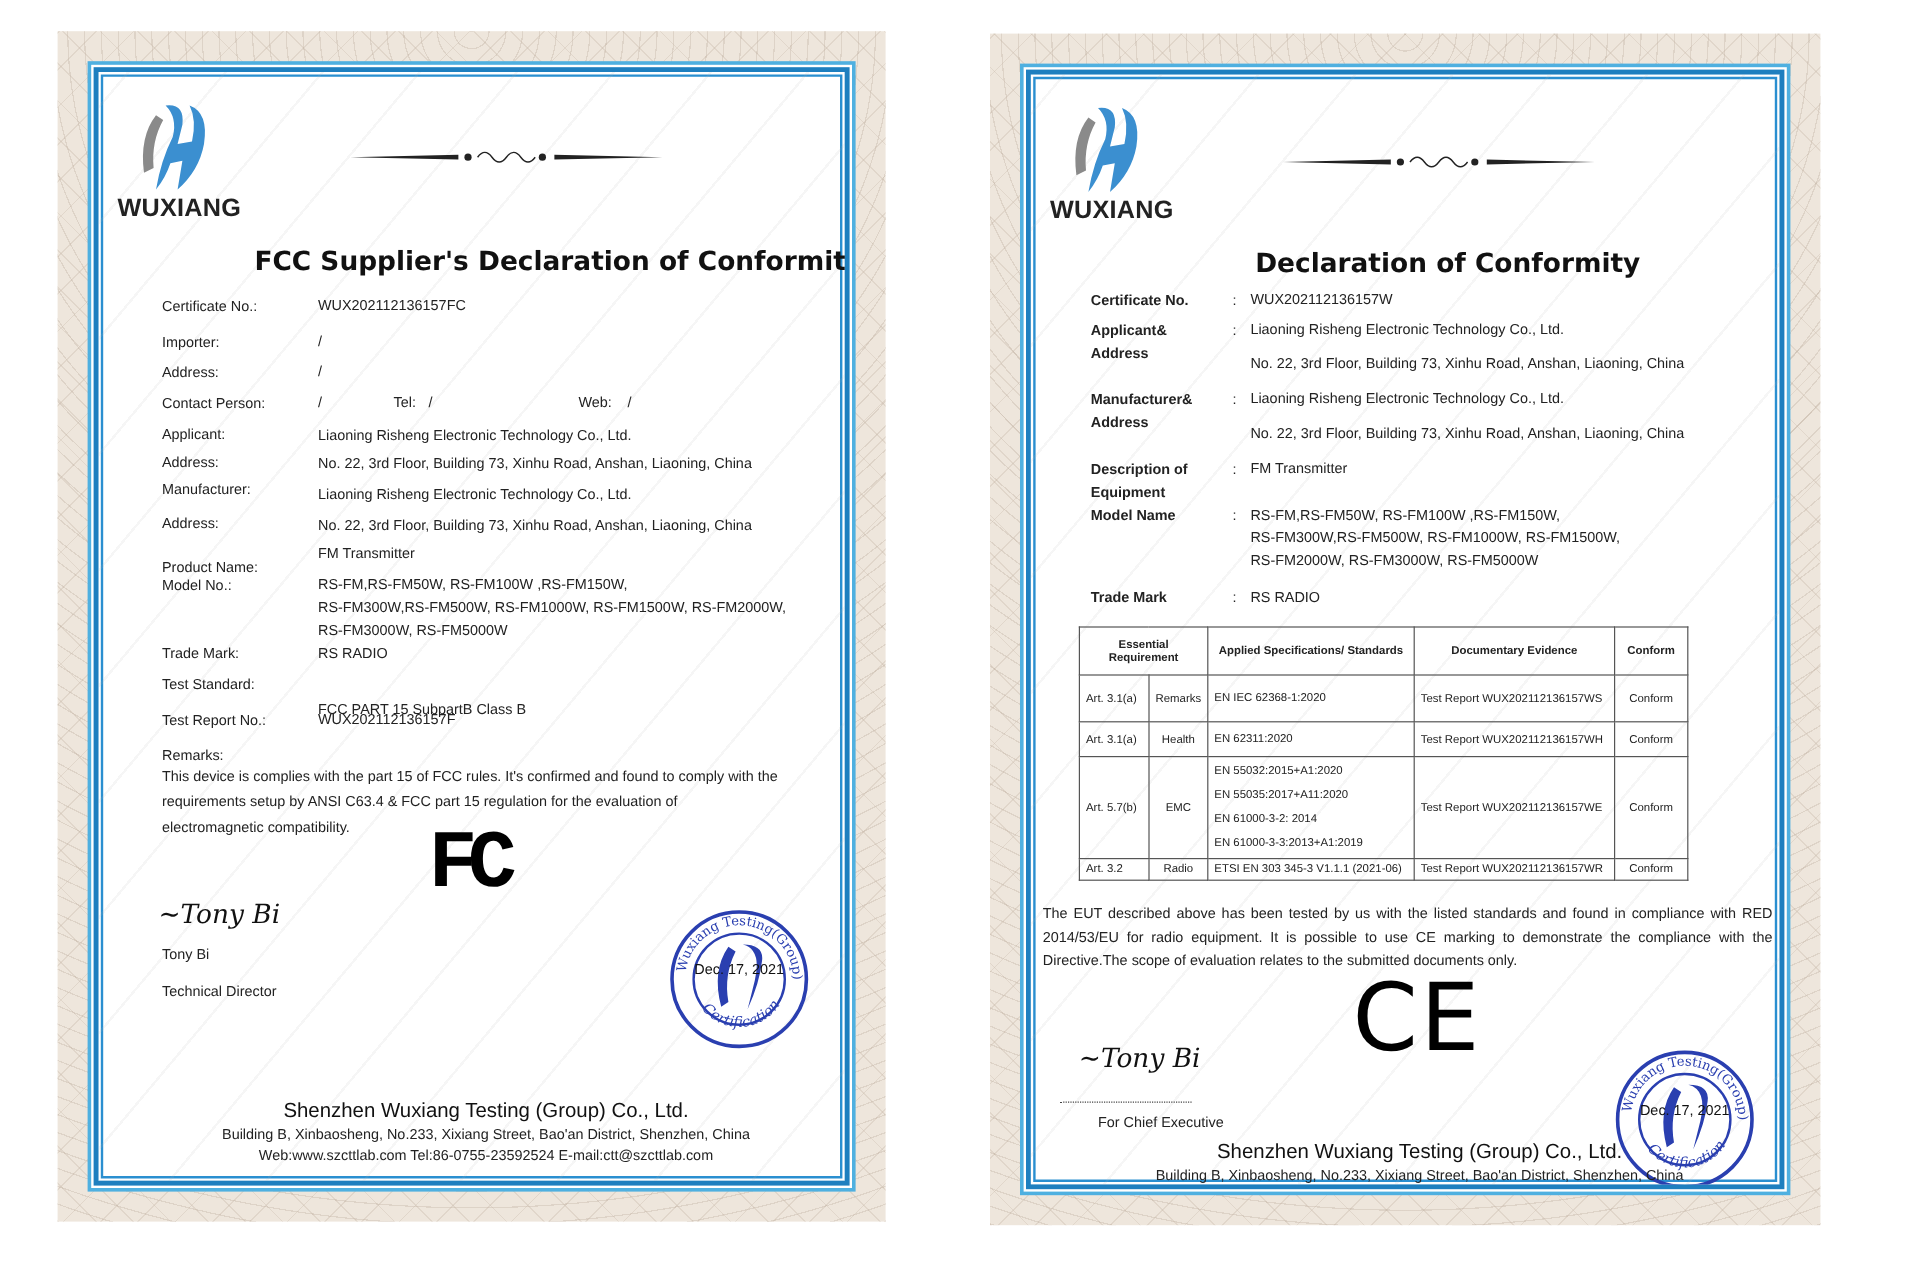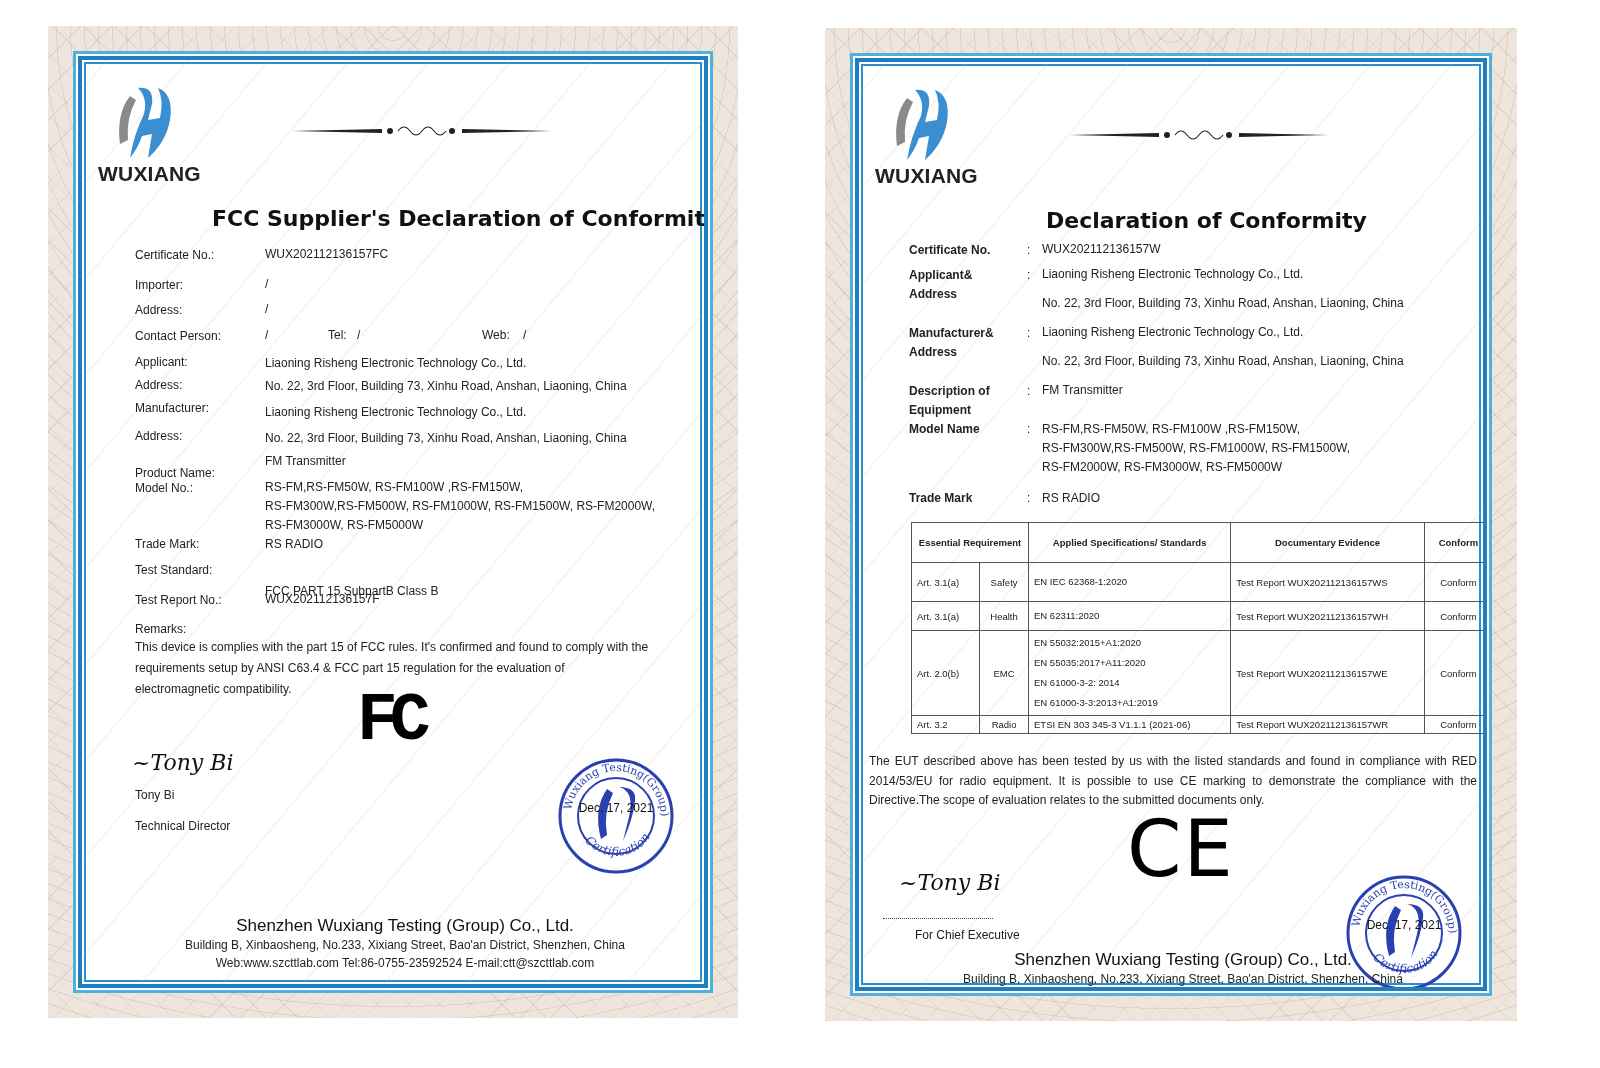--- a/index.html
+++ b/index.html
@@ -227,57 +227,57 @@
       <div class="lbl-bold" style="left:50px; top:358px;">Model Name</div>
       <div class="colon" style="left:168px; top:360px;">:</div>
       <div class="field-value" style="left:183px; top:358px;">RS-FM,RS-FM50W, RS-FM100W ,RS-FM150W,</div>
       <div class="field-value" style="left:183px; top:377px;">RS-FM300W,RS-FM500W, RS-FM1000W, RS-FM1500W,</div>
       <div class="field-value" style="left:183px; top:396px;">RS-FM2000W, RS-FM3000W, RS-FM5000W</div>
 
       <div class="lbl-bold" style="left:50px; top:427px;">Trade Mark</div>
       <div class="colon" style="left:168px; top:429px;">:</div>
       <div class="field-value" style="left:183px; top:427px;">RS RADIO</div>
 
-      <table class="req" style="left:52px; top:460px; width:582px;">
+      <table class="req" style="left:40px; top:460px; width:508px;">
         <colgroup>
           <col style="width:64px">
             <col style="width:46px">
             <col style="width:190px">
             <col style="width:182px">
             <col style="width:64px">
         </colgroup>
         <thead>
           <tr>
             <th colspan="2">Essential Requirement</th>
             <th>Applied Specifications/ Standards</th>
             <th>Documentary Evidence</th>
             <th>Conform</th>
           </tr>
         </thead>
         <tbody>
           <tr style="height:39px;">
             <td>Art. 3.1(a)</td>
-            <td class="c">Safety</td>
+            <td class="c">Remarks</td>
             <td>
                 <span class="std-line">EN IEC 62368-1:2020</span>
               </td>
             <td>Test Report WUX202112136157WS</td>
             <td class="c">Conform</td>
           </tr>
           <tr style="height:29px;">
             <td>Art. 3.1(a)</td>
             <td class="c">Health</td>
             <td>
                 <span class="std-line">EN 62311:2020</span>
               </td>
             <td>Test Report WUX202112136157WH</td>
             <td class="c">Conform</td>
           </tr>
           <tr>
-            <td>Art. 2.0(b)</td>
+            <td>Art. 5.7(b)</td>
             <td class="c">EMC</td>
             <td>
               <span class="std-line">EN 55032:2015+A1:2020</span>
               <span class="std-line">EN 55035:2017+A11:2020</span>
               <span class="std-line">EN 61000-3-2: 2014</span>
               <span class="std-line">EN 61000-3-3:2013+A1:2019</span>
             </td>
             <td>Test Report WUX202112136157WE</td>
             <td class="c">Conform</td>
           </tr>

